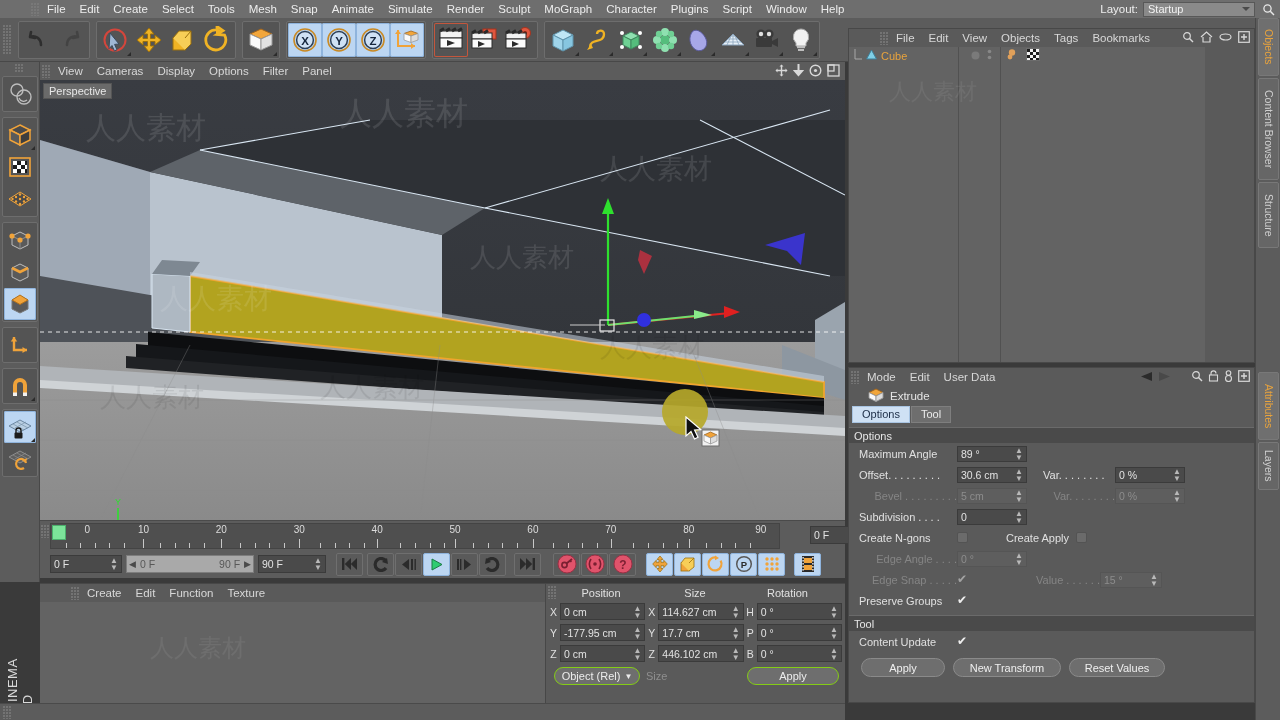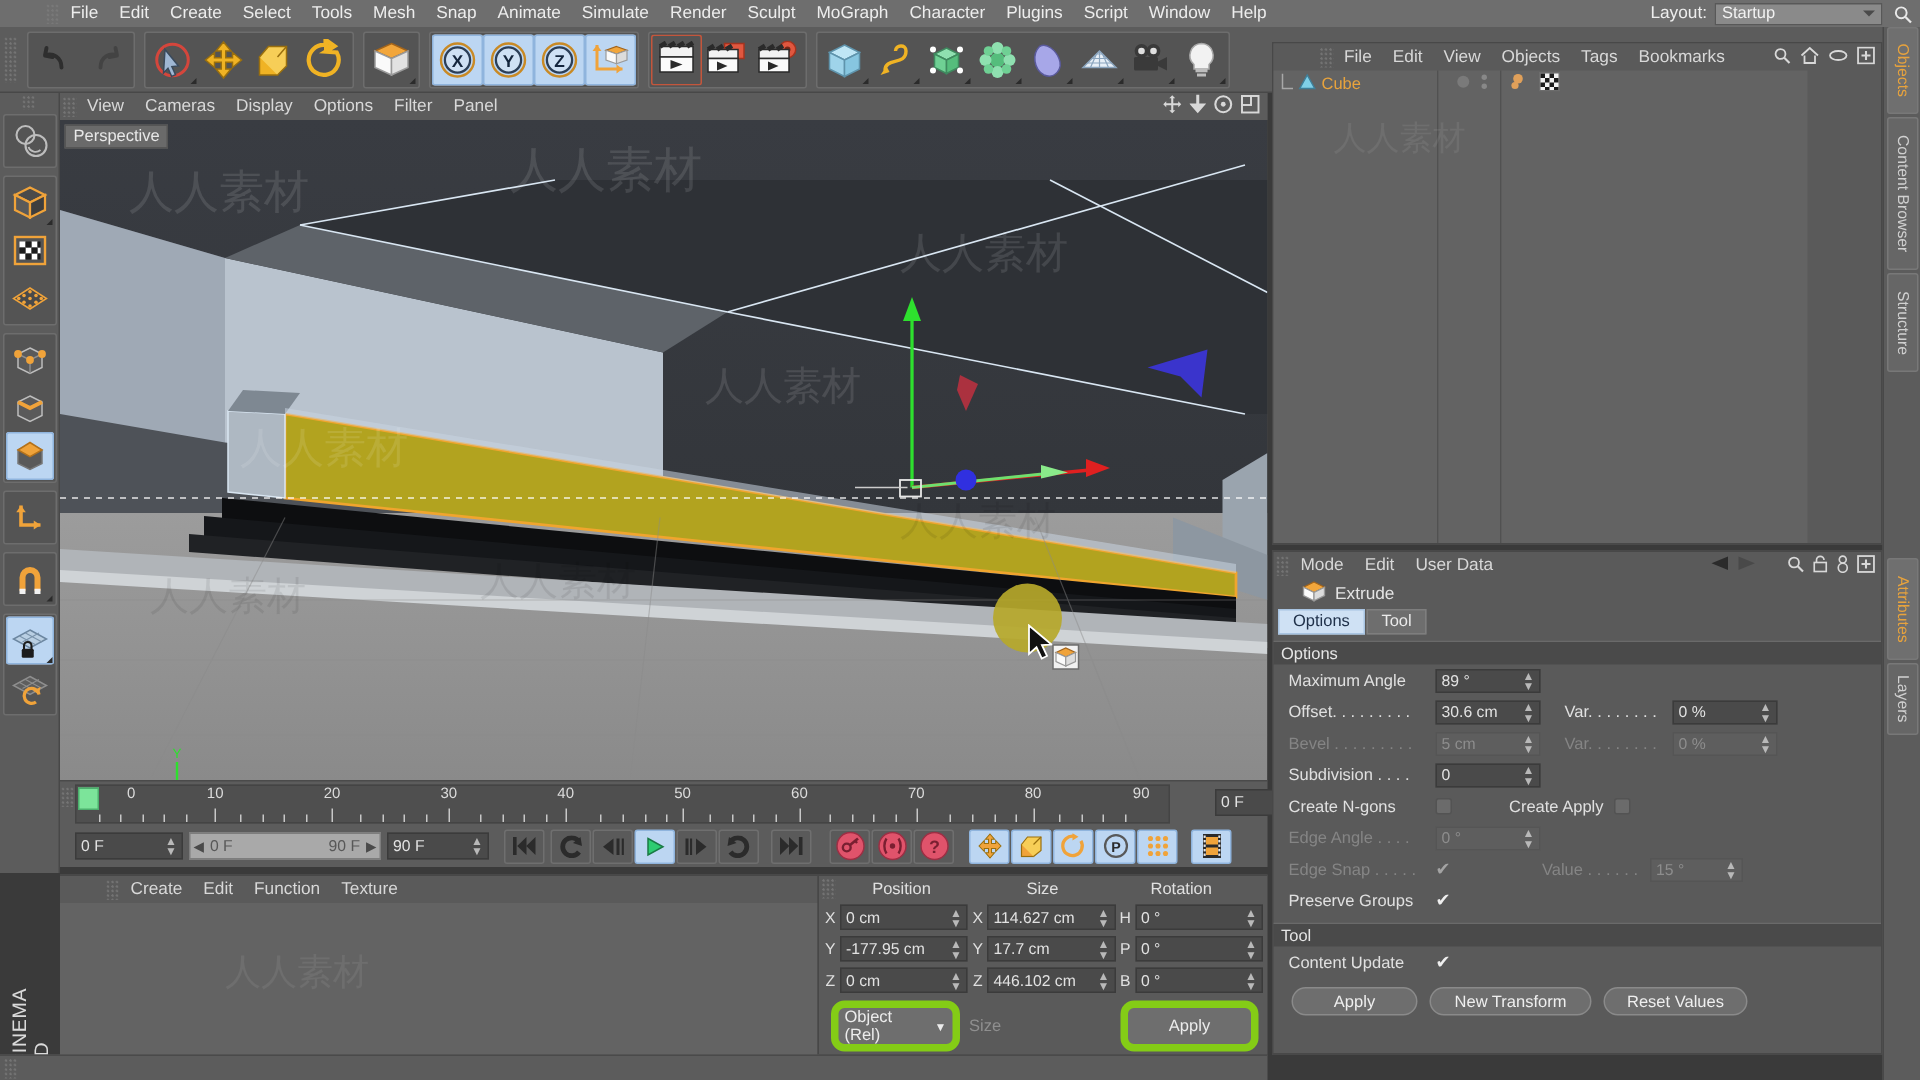--- a/index.html
+++ b/index.html
@@ -186,22 +186,22 @@
   #coords {
     position: absolute; left: 545px; top: 583px; width: 300px; height: 120px;
     background: #5a5a5a; border-top: 1px solid #474747; border-left: 1px solid #474747;
   }
   #coords .hdr { display: flex; align-items: center; height: 17px; padding-left: 2px; }
   #coords .hdr .h { font-size: 11px; color: #e0e0e0; }
   .coordrow { display: flex; align-items: center; height: 21px; gap: 2px; padding: 0 3px; }
   .coordrow .ax { width: 9px; font-size: 10.5px; color: #e0e0e0; text-align: center; }
   .coordrow .numfield { flex: 1; height: 17px; }
   .cbtn {
-    height: 34px; border-radius: 9px; background: #6e6e6e;
-    border: 5px solid #84cc16; display: flex; align-items: center; justify-content: center;
+    height: 18px; border-radius: 9px; background: #6e6e6e;
+    border: 1px solid #84cc16; display: flex; align-items: center; justify-content: center;
     color: #ececec; font-size: 11px; padding: 0 10px;
   }
 
   
   #statusbar {
     position: absolute; left: 0; top: 703px; width: 845px; height: 17px;
     background: #5c5c5c; display: flex; align-items: center; gap: 5px; padding-left: 3px;
     border-top: 1px solid #4a4a4a;
   }
   #statusbar .txt { font-size: 11px; color: #e2e2e2; }
@@ -235,21 +235,21 @@
     color: #eaeaea; border: 1px solid #7e7e7e; margin-right: 1px;
   }
   .atab.act { background: #cfe1f4; color: #20314a; border-color: #a8c4e2; }
   .secthdr {
     height: 16px; background: #4a4a4a; color: #e6e6e6; font-size: 11px;
     display: flex; align-items: center; padding-left: 5px; margin-top: 4px;
     border-top: 1px solid #6a6a6a;
   }
   .arow { display: flex; align-items: center; height: 21px; padding-left: 10px; }
   .arow .lab { font-size: 11px; color: #e0e0e0; width: 98px; white-space: nowrap; }
-  .arow .lab.dim { color: #858585; }
+  .arow .lab.dim { color: #858585; text-align: right; }
   .afield {
     background: #4a4a4a; border: 1px solid #3b3b3b; height: 16px; width: 70px;
     display: flex; align-items: center; padding: 0 3px; color: #e2e2e2; font-size: 10.5px;
   }
   .afield.dim { background: #5e5e5e; border-color: #555; color: #8d8d8d; }
   .afield .spin {
     margin-left: auto; color: #b9b9b9; font-size: 8px; line-height: 7px;
     display: flex; flex-direction: column; align-items: center;
   }
   .cbox {

